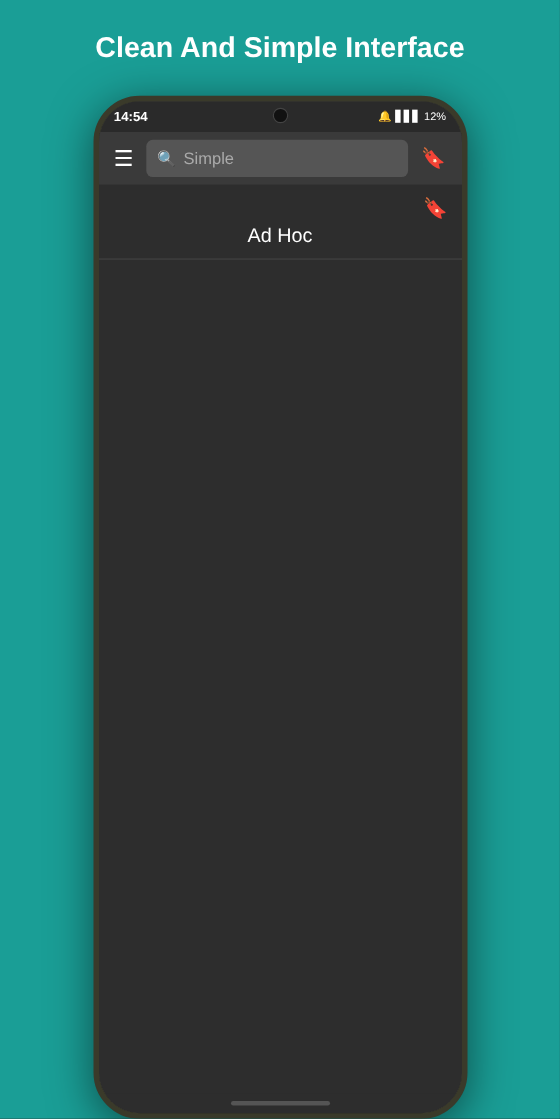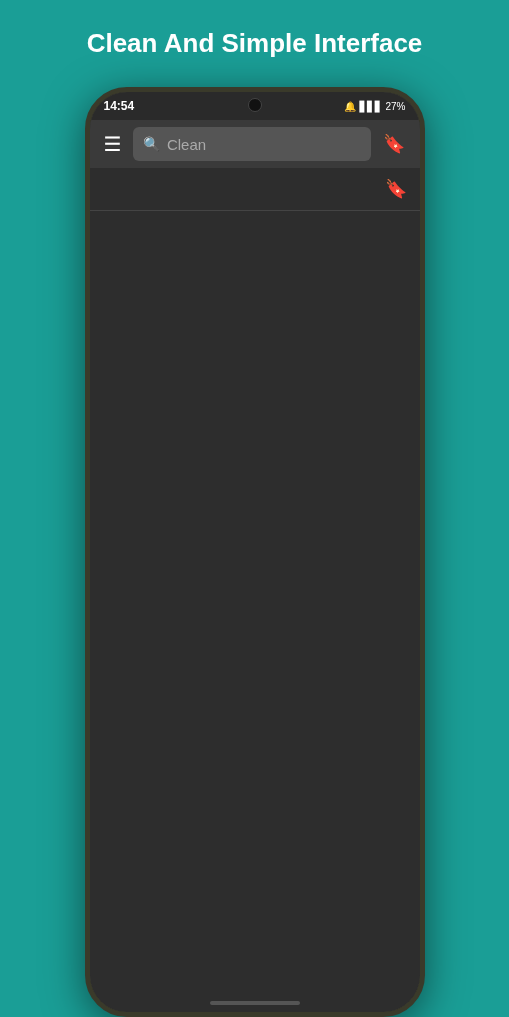--- a/index.html
+++ b/index.html
@@ -227,41 +227,42 @@
 
 <div class="phone-shell">
 
   <div class="camera-area"></div>
 
   <div class="status-bar">
     <div class="status-time">14:54</div>
     <div class="status-icons-left">
       <span class="status-icon">🔔</span>
       <span class="status-icon">▋▋▋</span>
-      <span class="status-icon">27%</span>
+      <span class="status-icon">12%</span>
     </div>
   </div>
 
   <div class="screen">
 
     <div class="toolbar">
       <span class="menu-icon">☰</span>
 
       <div class="search-box">
         <span class="search-icon-inner">🔍</span>
-        <span class="search-placeholder">Clean</span>
+        <span class="search-placeholder">Simple</span>
       </div>
 
       <span class="bookmark-icon">🔖</span>
     </div>
 
     <div class="word-area">
 
       <div class="word-header">
         <span class="word-bookmark-btn">🔖</span>
+        <span class="word-title">Ad Hoc</span>
       </div>
 
 
     </div>
 
     <div class="bottom-home-indicator">
       <div class="home-bar"></div>
     </div>
 
   </div>

